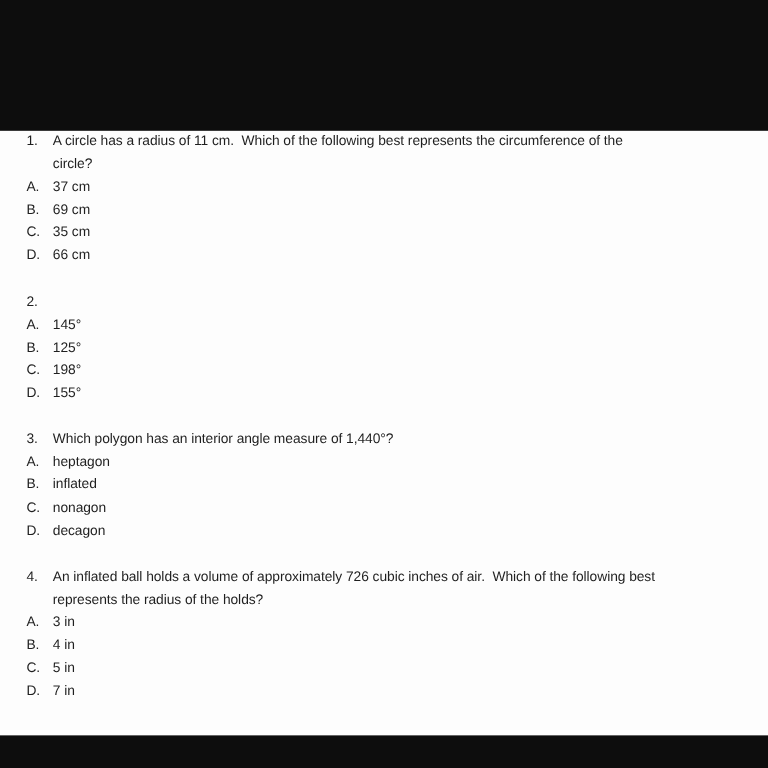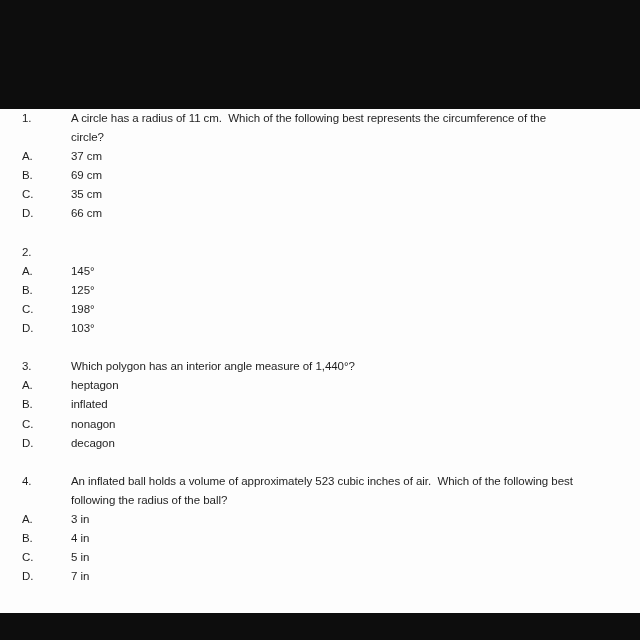--- a/index.html
+++ b/index.html
@@ -47,21 +47,20 @@
   .line {
     display: flex;
     align-items: baseline;
   }
   .marker {
     flex: 0 0 22px;
     white-space: pre;
   }
   .text {
     white-space: pre;
-    margin-left: 27px;
   }
 </style>
 </head>
 <body>
 
 <div class="letterbox top"></div>
 
 <div class="paper">
   <div class="content" id="question-list">
       <div class="question">
@@ -101,21 +100,21 @@
         <div class="line">
           <span class="marker">B.</span>
           <span class="text">125°</span>
         </div>
         <div class="line">
           <span class="marker">C.</span>
           <span class="text">198°</span>
         </div>
         <div class="line">
           <span class="marker">D.</span>
-          <span class="text">103°</span>
+          <span class="text">155°</span>
         </div>
       </div>
       <div class="question">
         <div class="line">
           <span class="marker">3.</span>
           <span class="text">Which polygon has an interior angle measure of 1,440°?</span>
         </div>
         <div class="line">
           <span class="marker">A.</span>
           <span class="text">heptagon</span>
@@ -129,25 +128,25 @@
           <span class="text">nonagon</span>
         </div>
         <div class="line">
           <span class="marker">D.</span>
           <span class="text">decagon</span>
         </div>
       </div>
       <div class="question">
         <div class="line">
           <span class="marker">4.</span>
-          <span class="text">An inflated ball holds a volume of approximately 523 cubic inches of air.  Which of the following best</span>
+          <span class="text">An inflated ball holds a volume of approximately 726 cubic inches of air.  Which of the following best</span>
         </div>
         <div class="line">
           <span class="marker"></span>
-          <span class="text">following the radius of the ball?</span>
+          <span class="text">represents the radius of the holds?</span>
         </div>
         <div class="line">
           <span class="marker">A.</span>
           <span class="text">3 in</span>
         </div>
         <div class="line">
           <span class="marker">B.</span>
           <span class="text">4 in</span>
         </div>
         <div class="line">

